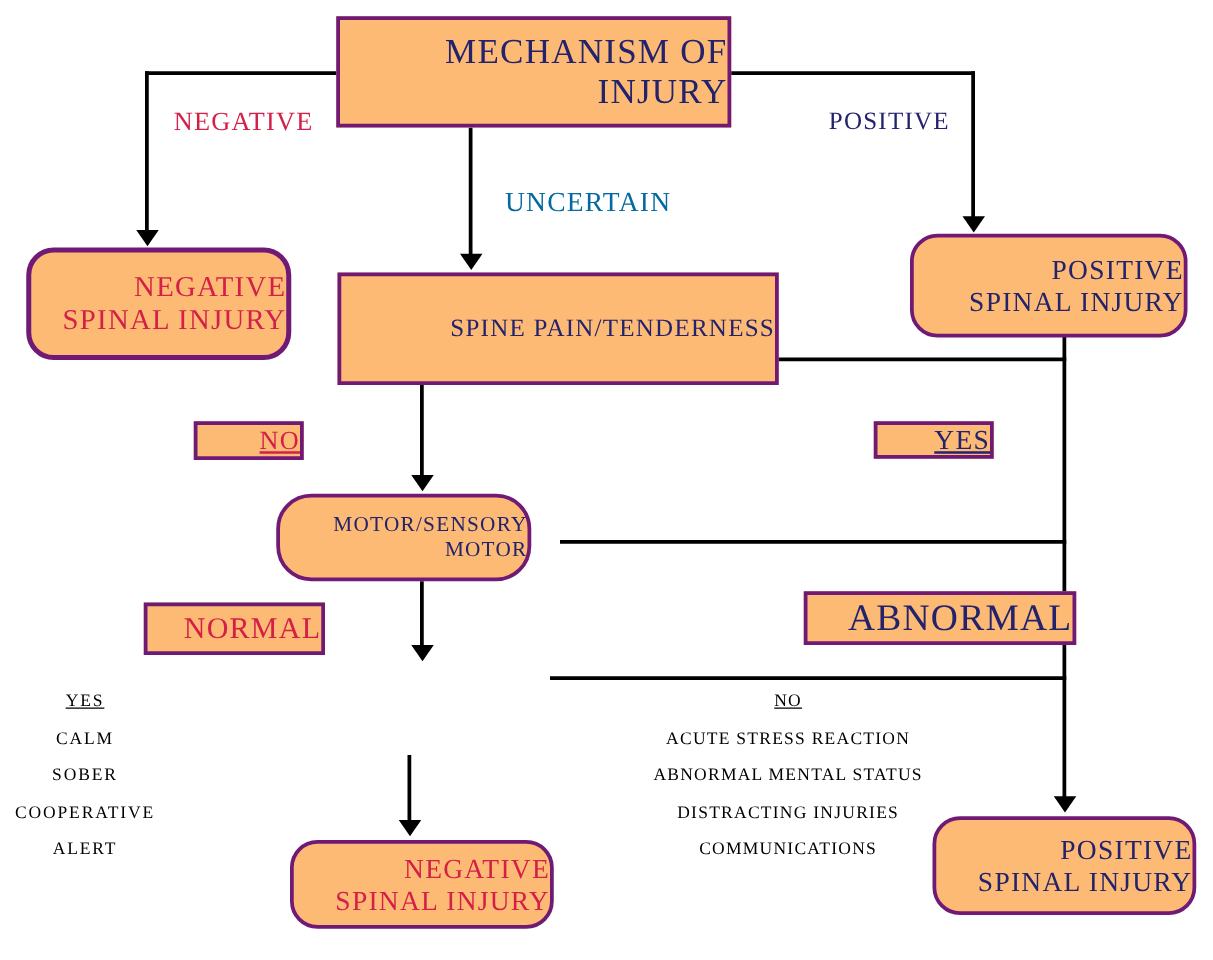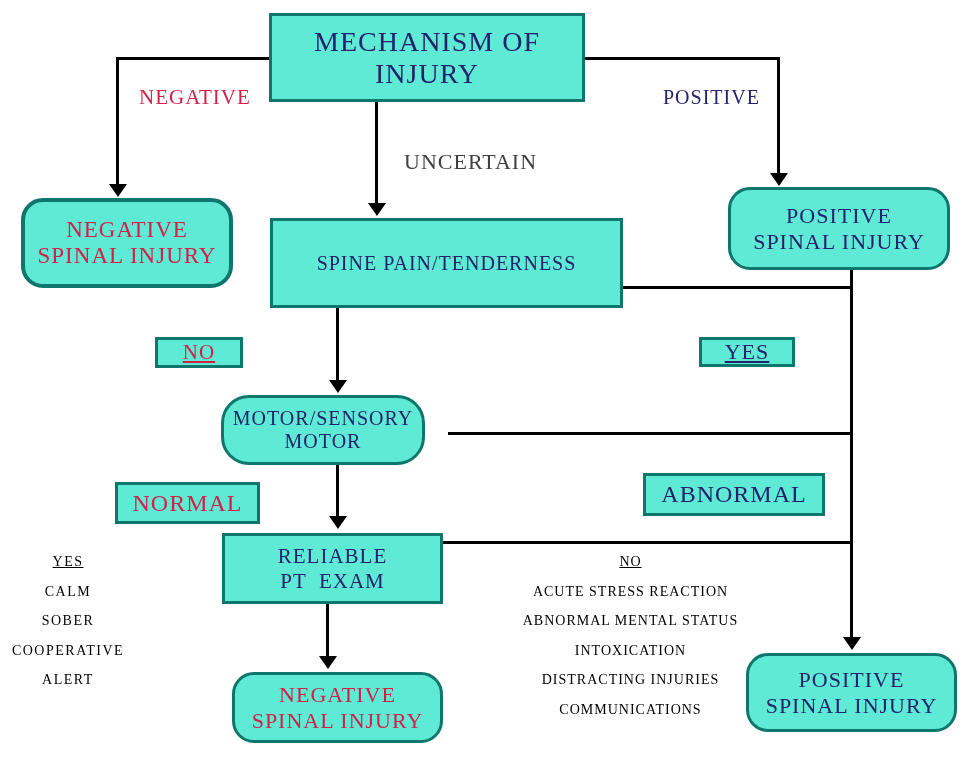--- a/index.html
+++ b/index.html
@@ -9,30 +9,30 @@
   }
   .hline, .vline { position:absolute; background:#000000; z-index:1; }
   .hline { height:3px; }
   .vline { width:3px; }
   .arr {
     position:absolute; width:0; height:0; z-index:1;
     border-left:9px solid transparent; border-right:9px solid transparent;
     border-top:13px solid #000000;
   }
   .box {
-    position:absolute; box-sizing:border-box; background:#5eead4;
-    border:3px solid #0f766e; z-index:2;
-    display:flex; flex-direction:column; align-items:center; justify-content:center;
+    position:absolute; box-sizing:border-box; background:#fdba74;
+    border:3px solid #701a75; z-index:2;
+    display:flex; flex-direction:column; align-items:flex-end; justify-content:center;
     text-align:center;
   }
   .round { border-radius:22px; border-width:4px; }
   .tline { white-space:pre; letter-spacing:1px; }
   .navy { color:#22226d; }
   .crimson { color:#d42049; }
-  .red { color:#404040; }
+  .red { color:#0369a1; }
   .edge-label { position:absolute; z-index:3; letter-spacing:1px; white-space:pre; }
   .underline { text-decoration:underline; }
   .crit-list { position:absolute; z-index:3; color:#000000; text-align:center;
     font-size:14px; letter-spacing:1.5px; line-height:29.5px; }
   .crit-list .heading { text-decoration:underline; }
 </style>
 </head>
 <body>
 
 <div class="stage">
@@ -83,37 +83,33 @@
   </div>
 
   <div class="box" style="left:155px; top:337px; width:88px; height:31px; font-size:21px;">
     <span class="tline crimson underline">NO</span>
   </div>
 
   <div class="box" style="left:699px; top:337px; width:96px; height:30px; font-size:22px;">
     <span class="tline navy underline">YES</span>
   </div>
 
-  <div class="box" style="left:221px; top:395px; width:204px; height:70px; font-size:20px;border-radius:28px;">
+  <div class="box" style="left:221px; top:395px; width:204px; height:70px; font-size:17px;border-radius:28px;">
     <span class="tline navy">MOTOR/SENSORY</span>
     <span class="tline navy">MOTOR</span>
   </div>
 
   <div class="box" style="left:115px; top:482px; width:145px; height:42px; font-size:24px;">
     <span class="tline crimson">NORMAL</span>
   </div>
 
-  <div class="box" style="left:643px; top:473px; width:182px; height:43px; font-size:24px;">
+  <div class="box" style="left:643px; top:473px; width:218px; height:43px; font-size:30px;">
     <span class="tline navy">ABNORMAL</span>
   </div>
 
-  <div class="box" style="left:222px; top:533px; width:221px; height:71px; font-size:21px;">
-    <span class="tline navy">RELIABLE</span>
-    <span class="tline navy">PT  EXAM</span>
-  </div>
 
   <div class="box round" style="left:232px; top:672px; width:211px; height:71px; font-size:22px; border-width:3px;">
     <span class="tline crimson">NEGATIVE</span>
     <span class="tline crimson">SPINAL INJURY</span>
   </div>
 
   <div class="box round" style="left:746px; top:653px; width:211px; height:79px; font-size:22px; border-width:3px;">
     <span class="tline navy">POSITIVE</span>
     <span class="tline navy">SPINAL INJURY</span>
   </div>
@@ -130,19 +126,18 @@
         <div>COOPERATIVE</div>
         <div>ALERT</div>
       </div>
   </div>
 
   <div class="crit-list" style="left:503px; top:547px; width:255px; letter-spacing:1px;">
     <div class="heading">NO</div>
     <div>
         <div>ACUTE STRESS REACTION</div>
         <div>ABNORMAL MENTAL STATUS</div>
-        <div>INTOXICATION</div>
         <div>DISTRACTING INJURIES</div>
         <div>COMMUNICATIONS</div>
       </div>
   </div>
 
 </div>
 
 </body></html>

